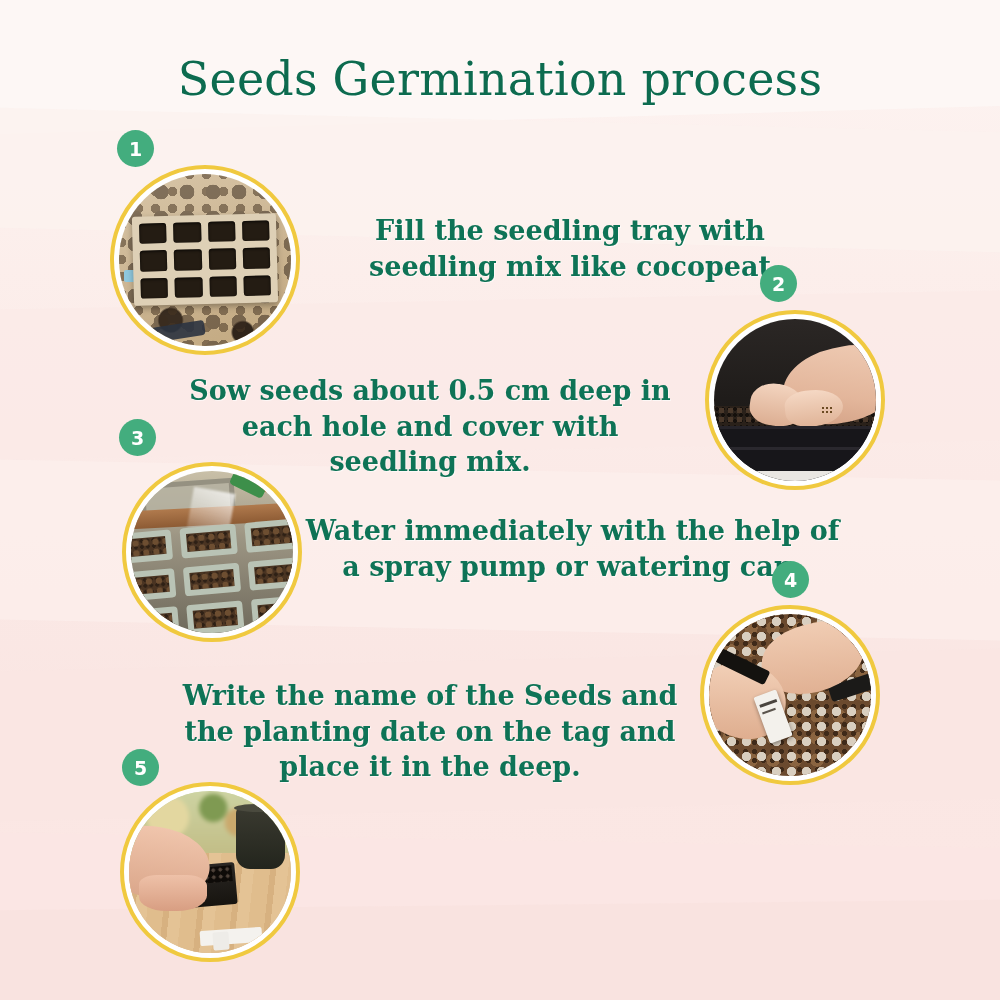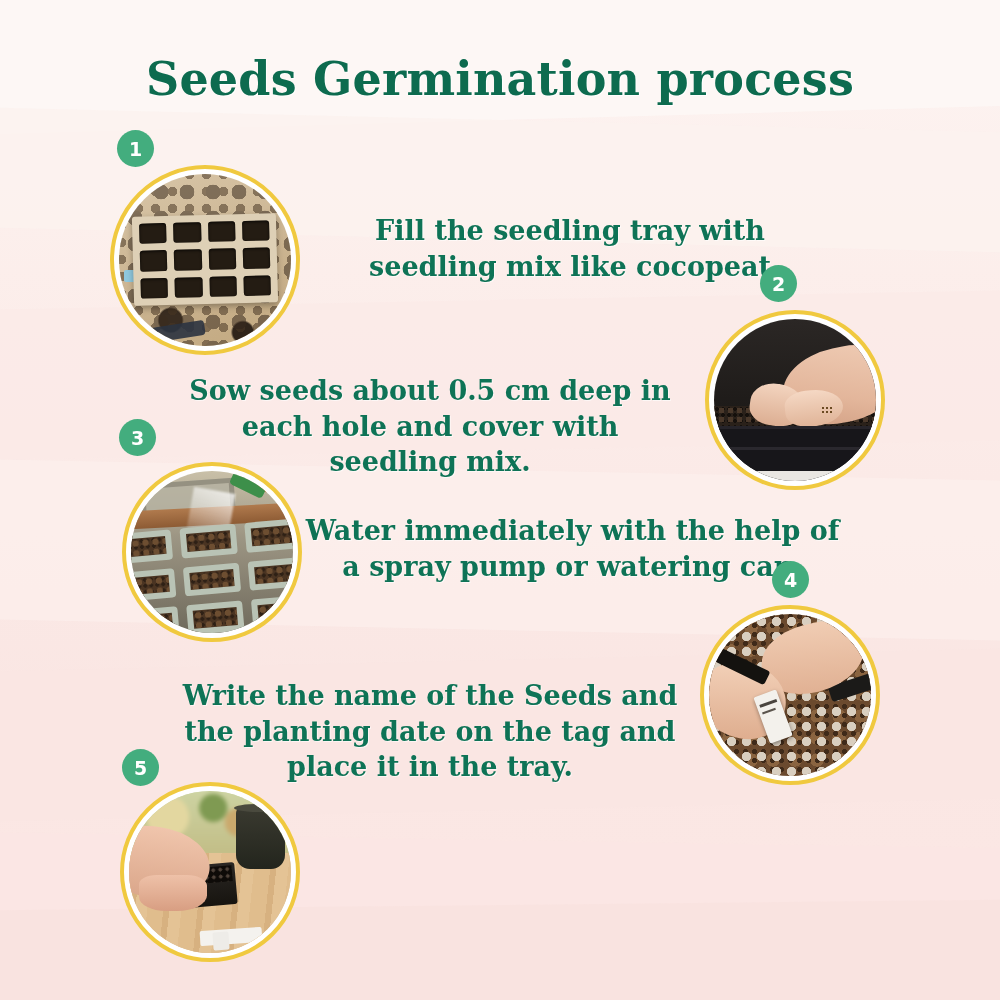--- a/index.html
+++ b/index.html
@@ -19,21 +19,21 @@
   .w1{top:-30px;height:150px;background:#fdf7f5;transform:rotate(-1.6deg);opacity:.9;}
   .w2{top:120px;height:120px;background:#fcf2ef;transform:rotate(1.4deg);opacity:.85;}
   .w3{top:300px;height:150px;background:#fbeae7;transform:rotate(-1.1deg);opacity:.75;}
   .w4{top:470px;height:160px;background:#fcefec;transform:rotate(1.2deg);opacity:.7;}
   .w5{top:660px;height:150px;background:#fae6e3;transform:rotate(-1.3deg);opacity:.7;}
   .w6{top:840px;height:180px;background:#fbe6e3;transform:rotate(.9deg);opacity:.8;}
   .w7{top:905px;height:120px;background:#f9e1de;transform:rotate(-.6deg);opacity:.6;}
 
   .title{
     position:absolute;left:0;top:52px;width:1000px;text-align:center;
-    font-size:46px;font-weight:bold;color:#0d6b4f;letter-spacing:.2px;
+    font-size:46px;font-weight:normal;color:#0d6b4f;letter-spacing:.2px;
     font-family:"DejaVu Serif","Liberation Serif",serif;
     text-shadow:1px 1px 0 rgba(255,255,255,.85);
   }
 
   .photo{
     position:absolute;border-radius:50%;
     border:4px solid #f0c93f;
     background:#ffffff;
     box-sizing:border-box;
     padding:5px;
@@ -262,21 +262,21 @@
         <div class="s4-hand-top"></div>
         <div class="s4-hand-left"></div>
         <div class="s4-marker"></div>
         <div class="s4-tag">
           <div class="s4-tagtext"></div>
           <div class="s4-tagtext2"></div>
         </div>
       </div>
     </div>
   </div>
-  <div class="caption" style="left:165px;top:678px;width:530px;">Write the name of the Seeds and the planting date on the tag and place it in the tray.</div>
+  <div class="caption" style="left:165px;top:678px;width:530px;">Write the name of the Seeds and the planting date on the tag and place it in the deep.</div>
 
   <div class="badge" style="left:122px;top:749px;">5</div>
   <div class="photo" style="left:120px;top:782px;width:180px;height:180px;">
     <div class="inner">
       <div class="scene">
         <div class="s5-bg"></div>
         <div class="s5-blur"></div>
         <div class="s5-table"></div>
         <div class="s5-pot"></div>
         <div class="s5-tray">

